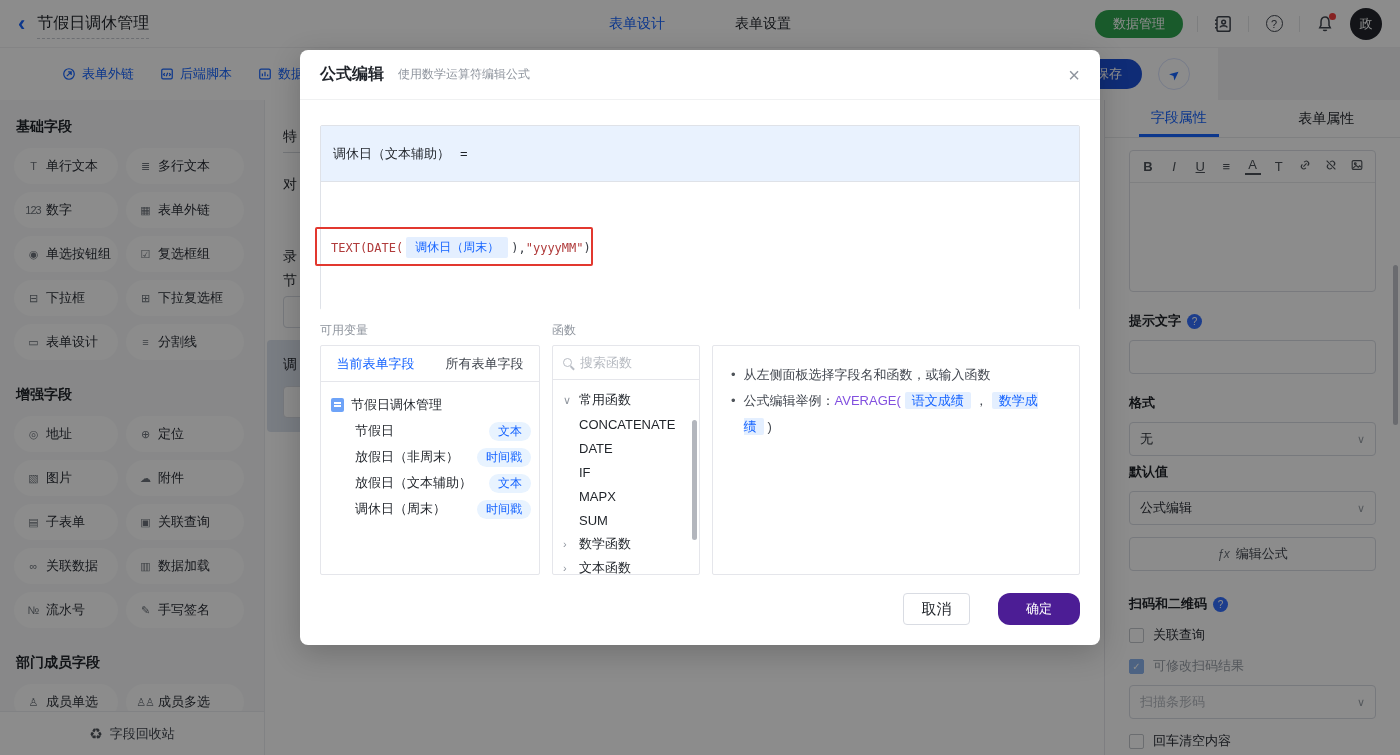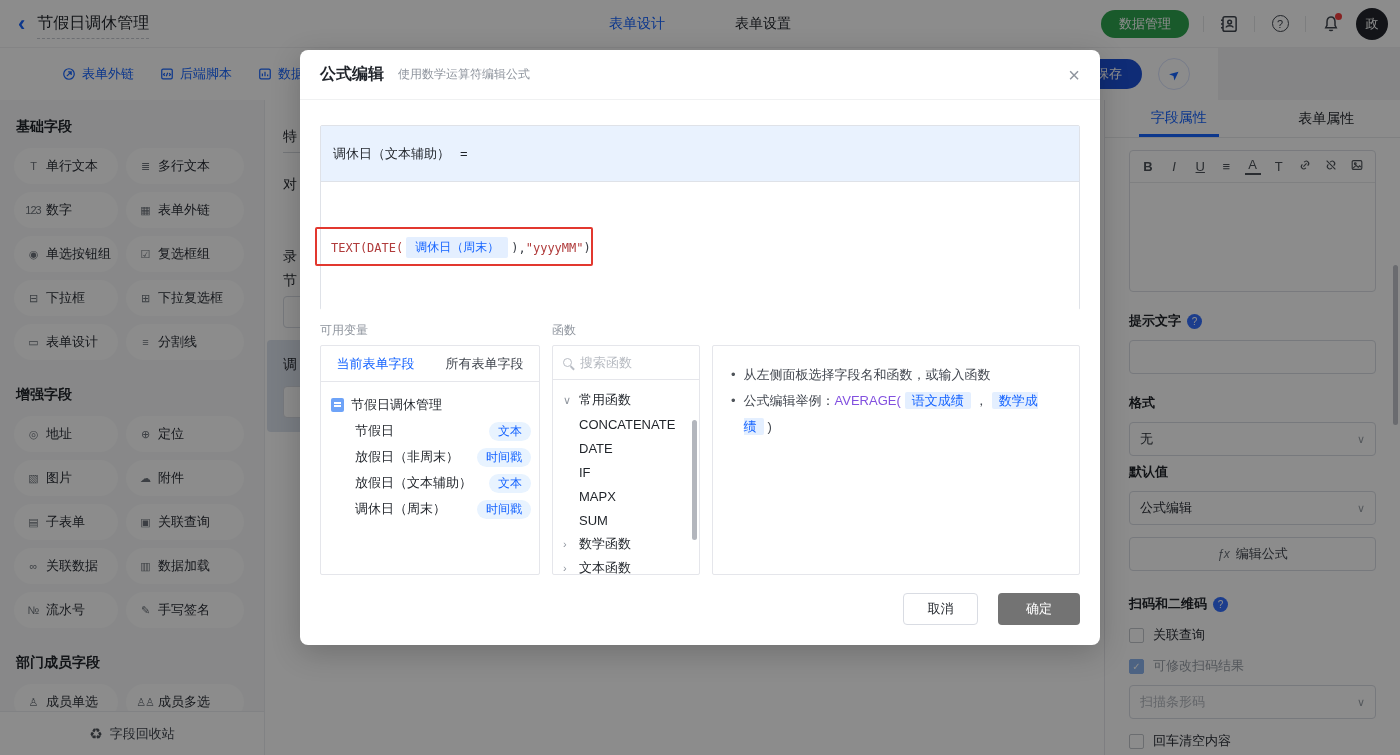--- a/index.html
+++ b/index.html
@@ -6,21 +6,21 @@
   html,body{width:1400px;height:755px;font-family:"Liberation Sans",sans-serif;background:#fff;overflow:hidden}
   .stage{position:relative;width:1400px;height:755px;overflow:hidden;background:#f2f3f5}
   .abs{position:absolute}
   
   .topbar{left:0;top:0;width:1400px;height:48px;background:#fff;display:flex;align-items:center;border-bottom:1px solid #f0f1f2;z-index:1}
   .back{color:#1664ff;font-size:22px;font-weight:bold;margin:0 12px 0 18px;line-height:1}
   .doctitle{font-size:16px;color:#1f2329;border-bottom:1px dashed #c6cad1;padding-bottom:4px;margin-top:4px}
   .ctabs{position:absolute;left:0;right:0;display:flex;justify-content:center;gap:70px;pointer-events:none}
   .ctab{font-size:14px;color:#1f2329}
   .ctab.active{color:#1664ff}
-  .tb-right{margin-left:auto;display:flex;align-items:center;gap:14px;padding-right:12px;position:relative;z-index:2}
+  .tb-right{margin-left:auto;display:flex;align-items:center;gap:14px;padding-right:18px;position:relative;z-index:2}
   .greenpill{background:#2ea44f;color:#fff;font-size:13px;height:28px;padding:0 18px;border-radius:14px;display:flex;align-items:center}
   .vsep{width:1px;height:16px;background:#e3e5e8}
   .tbicon{width:22px;height:22px;display:flex;align-items:center;justify-content:center;position:relative;color:#41464f}
   .qcirc{width:17px;height:17px;border:1.5px solid #41464f;border-radius:50%;font-size:11px;display:flex;align-items:center;justify-content:center;color:#41464f}
   .reddot{position:absolute;top:0;right:0;width:7px;height:7px;background:#f53f3f;border-radius:50%}
   .avatar{width:32px;height:32px;border-radius:50%;background:#23262d;color:#fff;font-size:13px;display:flex;align-items:center;justify-content:center}
   
   .toolbar{left:0;top:48px;width:1218px;height:52px;background:#fff;display:flex;align-items:center;z-index:1}
   .tlink{display:inline-flex;align-items:center;gap:6px;color:#1664ff;font-size:13px}
   .tlink svg{display:block}
@@ -101,22 +101,22 @@
   .flist{padding:8px 0 0 10px;font-size:13px;color:#1f2329;position:relative}
   .fgrp{display:flex;align-items:center;gap:6px;height:24px}
   .fgrp .ch{color:#8f959e;font-size:11px;width:10px}
   .fitem{height:24px;display:flex;align-items:center;padding-left:16px}
   .fscroll{position:absolute;right:2px;top:40px;width:5px;height:120px;background:#b3b6bd;border-radius:3px}
   .hints{padding:16px 18px;font-size:13px;color:#41464f;line-height:26px}
   .hrow{display:flex;align-items:flex-start;gap:8px}
   .bullet{color:#4e5359}
   .exfn{color:#8250df}
   .hchip{background:#e4efff;color:#1664ff;padding:1px 7px;border-radius:2px;margin:0 4px}
-  .mfoot-cancel{position:absolute;left:603px;top:543px;width:75px;height:32px;border:1px solid #d9dce3;border-radius:4px;background:#fff;font-size:13px;color:#1f2329;display:flex;align-items:center;justify-content:center}
-  .mfoot-ok{position:absolute;left:698px;top:543px;width:82px;height:32px;border-radius:4px;background:#737373;font-size:13px;color:#fff;display:flex;align-items:center;justify-content:center}
+  .mfoot-cancel{position:absolute;left:603px;top:543px;width:67px;height:32px;border:1px solid #d9dce3;border-radius:4px;background:#fff;font-size:15px;color:#1f2329;display:flex;align-items:center;justify-content:center}
+  .mfoot-ok{position:absolute;left:698px;top:543px;width:82px;height:32px;border-radius:12px;background:#4c1d95;font-size:13px;color:#fff;display:flex;align-items:center;justify-content:center}
 </style>
 </head>
 <body>
 
 <div class="stage">
 
   <div class="abs topbar">
     <span class="back">‹</span>
     <span class="doctitle">节假日调休管理</span>
     <div class="ctabs">

